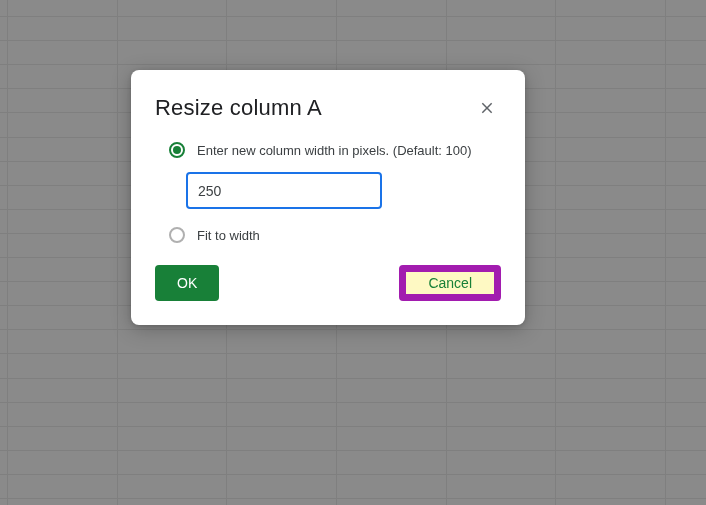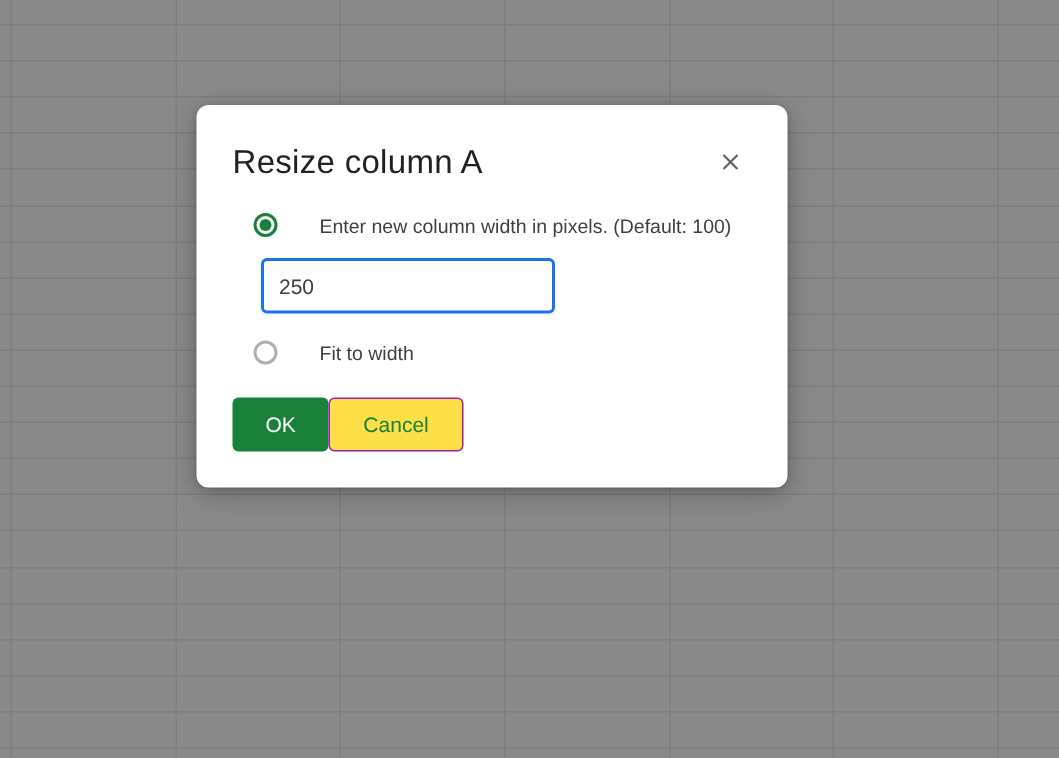--- a/index.html
+++ b/index.html
@@ -68,21 +68,21 @@
       color: #5f6368;
       border-radius: 50%;
     }
     .close-btn svg {
       width: 16px;
       height: 16px;
     }
     .radio-row {
       display: flex;
       align-items: center;
-      gap: 28px;
+      gap: 12px;
       margin-bottom: 14px;
       margin-left: 14px;
     }
     .radio-row.second {
       margin-top: 18px;
       margin-bottom: 22px;
     }
     .radio {
       width: 16px;
       height: 16px;
@@ -106,58 +106,58 @@
     }
     .radio.unselected {
       border: 2px solid #b0b0b0;
       background: #fff;
     }
     .radio-label {
       font-size: 13px;
       color: #3c4043;
     }
     .width-input {
-      margin-left: 19px;
+      margin-left: 31px;
       margin-right: 8px;
       width: 196px;
       height: 37px;
       border: 2px solid #1a73e8;
       border-radius: 4px;
       padding: 0 10px;
       font-size: 14px;
       color: #3c4043;
       outline: none;
       font-family: inherit;
     }
     .button-row {
       display: flex;
-      justify-content: flex-start;
-      gap: 0;
+      justify-content: space-between;
+      gap: 12px;
     }
     .btn {
       height: 36px;
       padding: 0 22px;
       border-radius: 4px;
       font-size: 14px;
       font-weight: 500;
       cursor: pointer;
       display: flex;
       align-items: center;
       justify-content: center;
       font-family: inherit;
     }
     .btn-primary {
       background: #188038;
       color: #ffffff;
       border: none;
     }
     .btn-secondary {
-      background: #fde047;
+      background: #fef9c3;
       color: #188038;
-      border: 1px solid #a21caf;
+      border: 7px solid #a21caf;
     }
   </style>
 </head>
 <body>
 
 <div class="grid-bg">
   <table>
     <tbody>
         <tr>
           <td></td>

